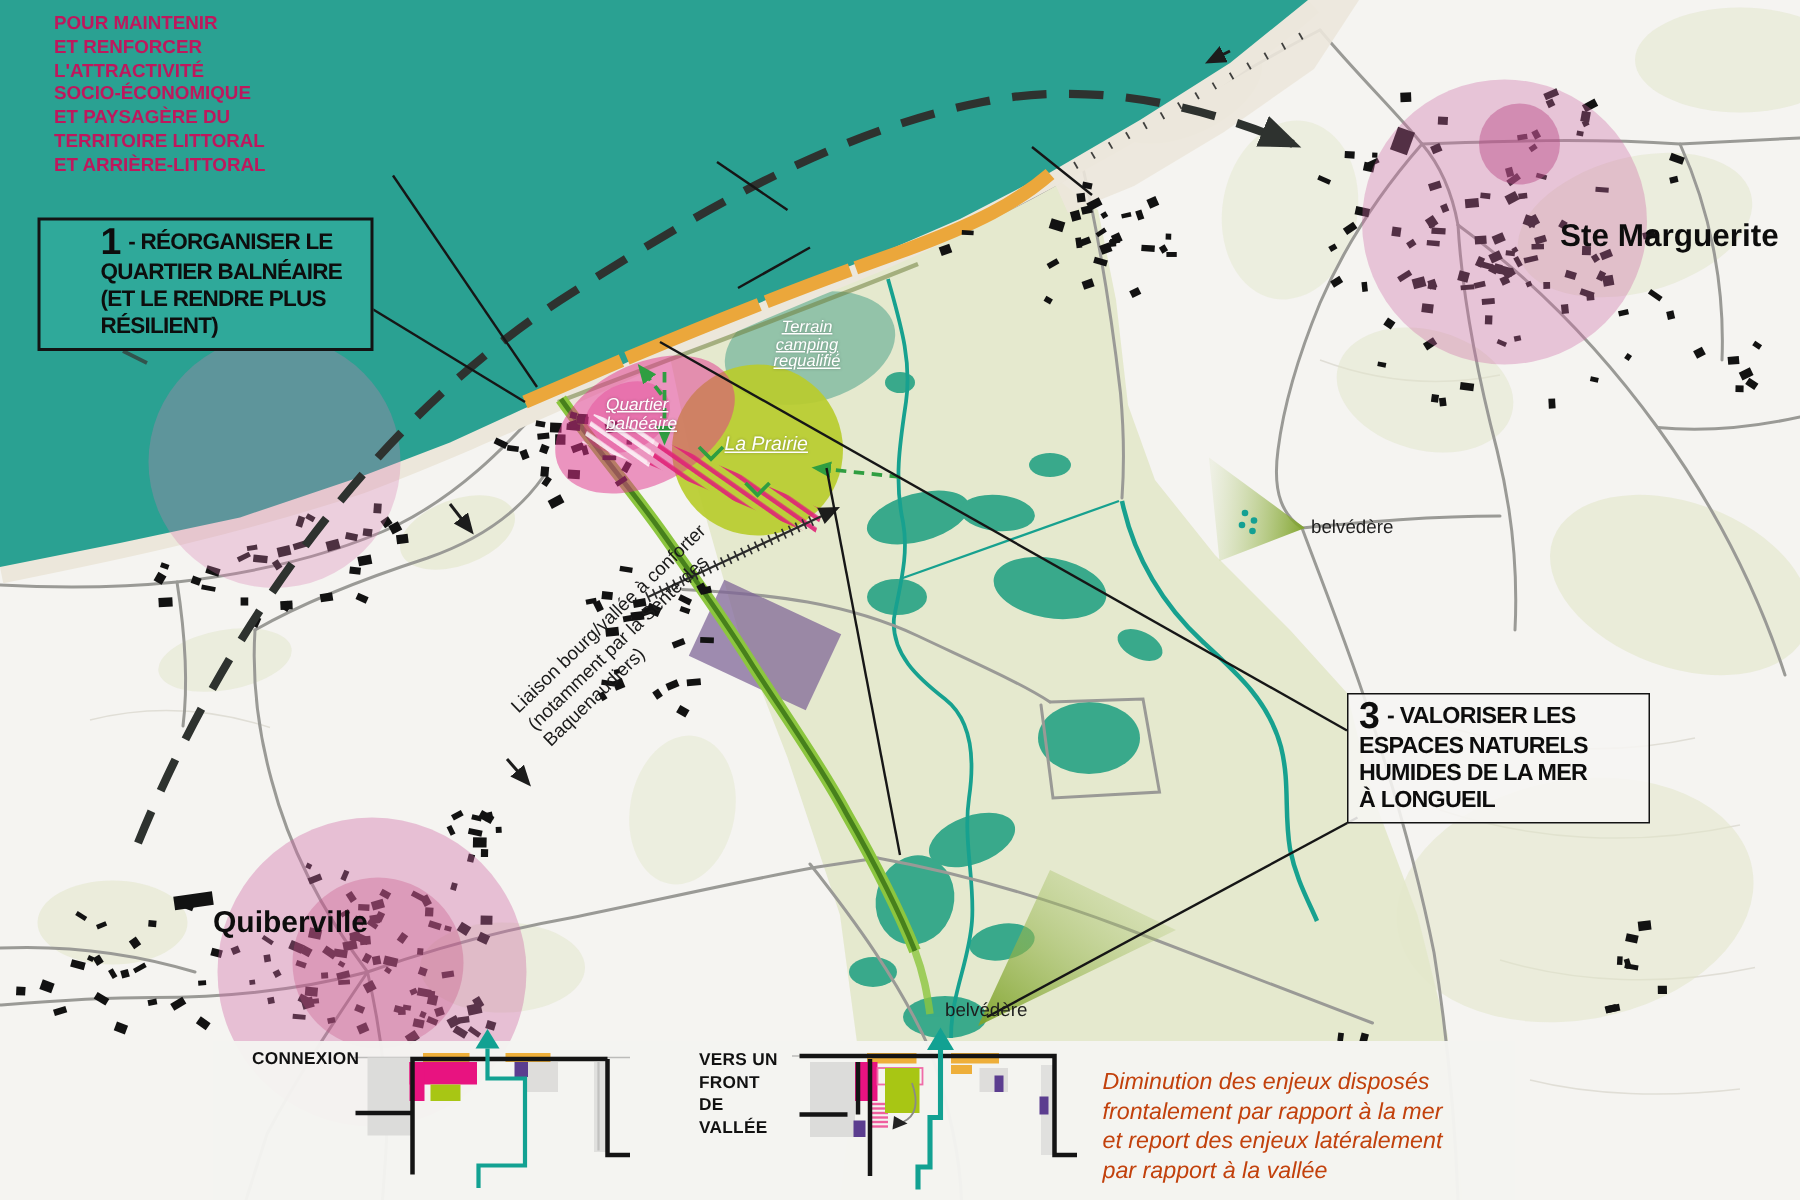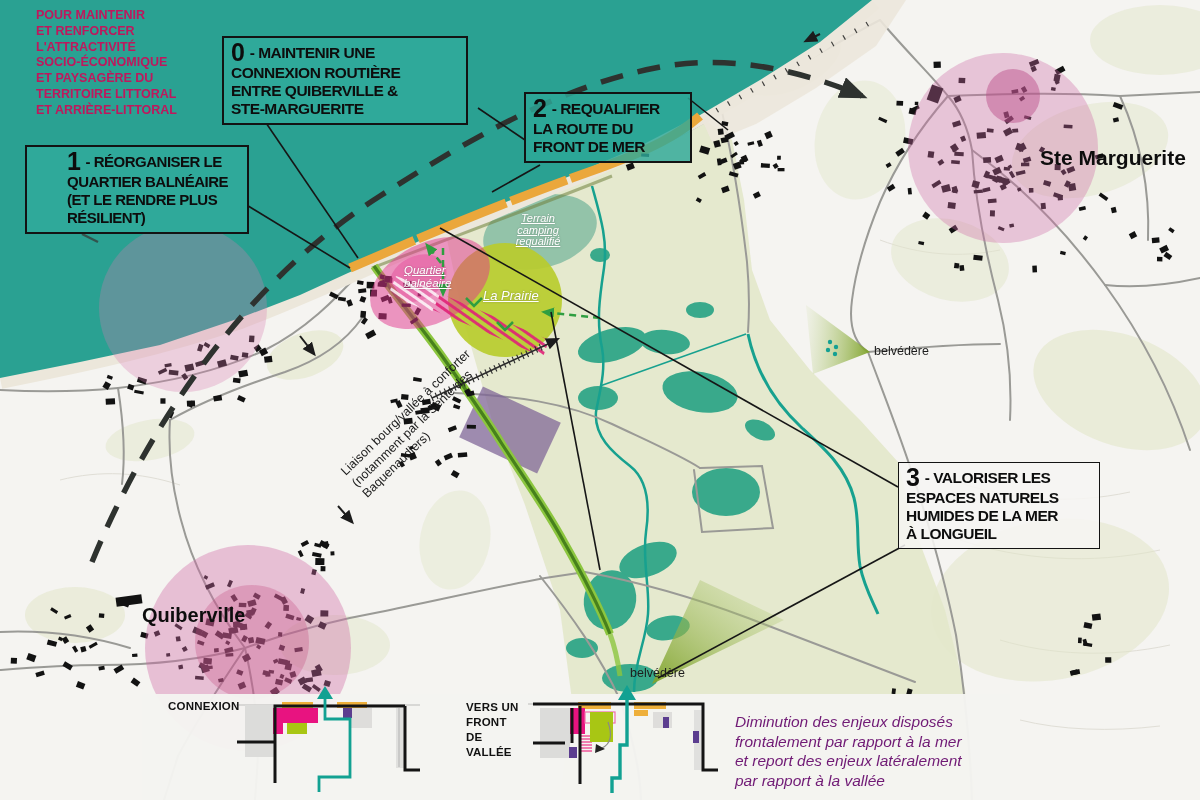--- a/index.html
+++ b/index.html
@@ -37,21 +37,21 @@
   #lbl-prairie{left:483px;top:288px;font-size:13px;}
   #lbl-camping{left:508px;top:213px;font-size:11px;line-height:11.5px;text-align:center;width:60px;}
   #lbl-liaison{left:338px;top:468px;font-size:12.5px;color:#1a1a1a;line-height:15.5px;
                transform:rotate(-44deg);transform-origin:0 0;font-style:normal;}
 
   
   .leglab{position:absolute;font-weight:700;font-size:11.5px;color:#111;letter-spacing:.2px;white-space:pre-line;}
   #lbl-existant{left:168px;top:700px;}
   #lbl-vallee{left:466px;top:700px;line-height:15px;}
   #legend-caption{position:absolute;left:735px;top:712px;font-size:15.5px;font-style:italic;
-                  color:#701a75;line-height:19.5px;white-space:pre-line;}
+                  color:#c2410c;line-height:19.5px;white-space:pre-line;}
 </style>
 </head>
 <body>
 
 <div id="stage">
 
 <svg id="map-svg" width="1200" height="800" viewBox="0 0 1200 800">
   <defs>
     <marker id="arcHead" markerUnits="userSpaceOnUse" markerWidth="30" markerHeight="24" refX="22" refY="11" orient="auto">
       <path d="M0,0 L28,11 L0,22 z" fill="#2e322f"></path>
@@ -656,36 +656,25 @@
 <div id="title-block">
   <div id="subtitle">POUR MAINTENIR
 ET RENFORCER
 L'ATTRACTIVITÉ
 SOCIO-ÉCONOMIQUE
 ET PAYSAGÈRE DU
 TERRITOIRE LITTORAL
 ET ARRIÈRE-LITTORAL</div>
 </div>
 
-<div class="obox" id="box0">
-  <span class="num">0</span><span class="btxt"> - MAINTENIR UNE
-CONNEXION ROUTIÈRE
-ENTRE QUIBERVILLE &amp;
-STE-MARGUERITE</span>
-</div>
 <div class="obox" id="box1">
   <span class="num">1</span><span class="btxt"> - RÉORGANISER LE
 QUARTIER BALNÉAIRE
 (ET LE RENDRE PLUS
 RÉSILIENT)</span>
-</div>
-<div class="obox" id="box2">
-  <span class="num">2</span><span class="btxt"> - REQUALIFIER
-LA ROUTE DU
-FRONT DE MER</span>
 </div>
 <div class="obox" id="box3">
   <span class="num">3</span><span class="btxt"> - VALORISER LES
 ESPACES NATURELS
 HUMIDES DE LA MER
 À LONGUEIL</span>
 </div>
 
 <div class="maplabel town" id="lbl-stem">Ste Marguerite</div>
 <div class="maplabel town" id="lbl-quib">Quiberville</div>

